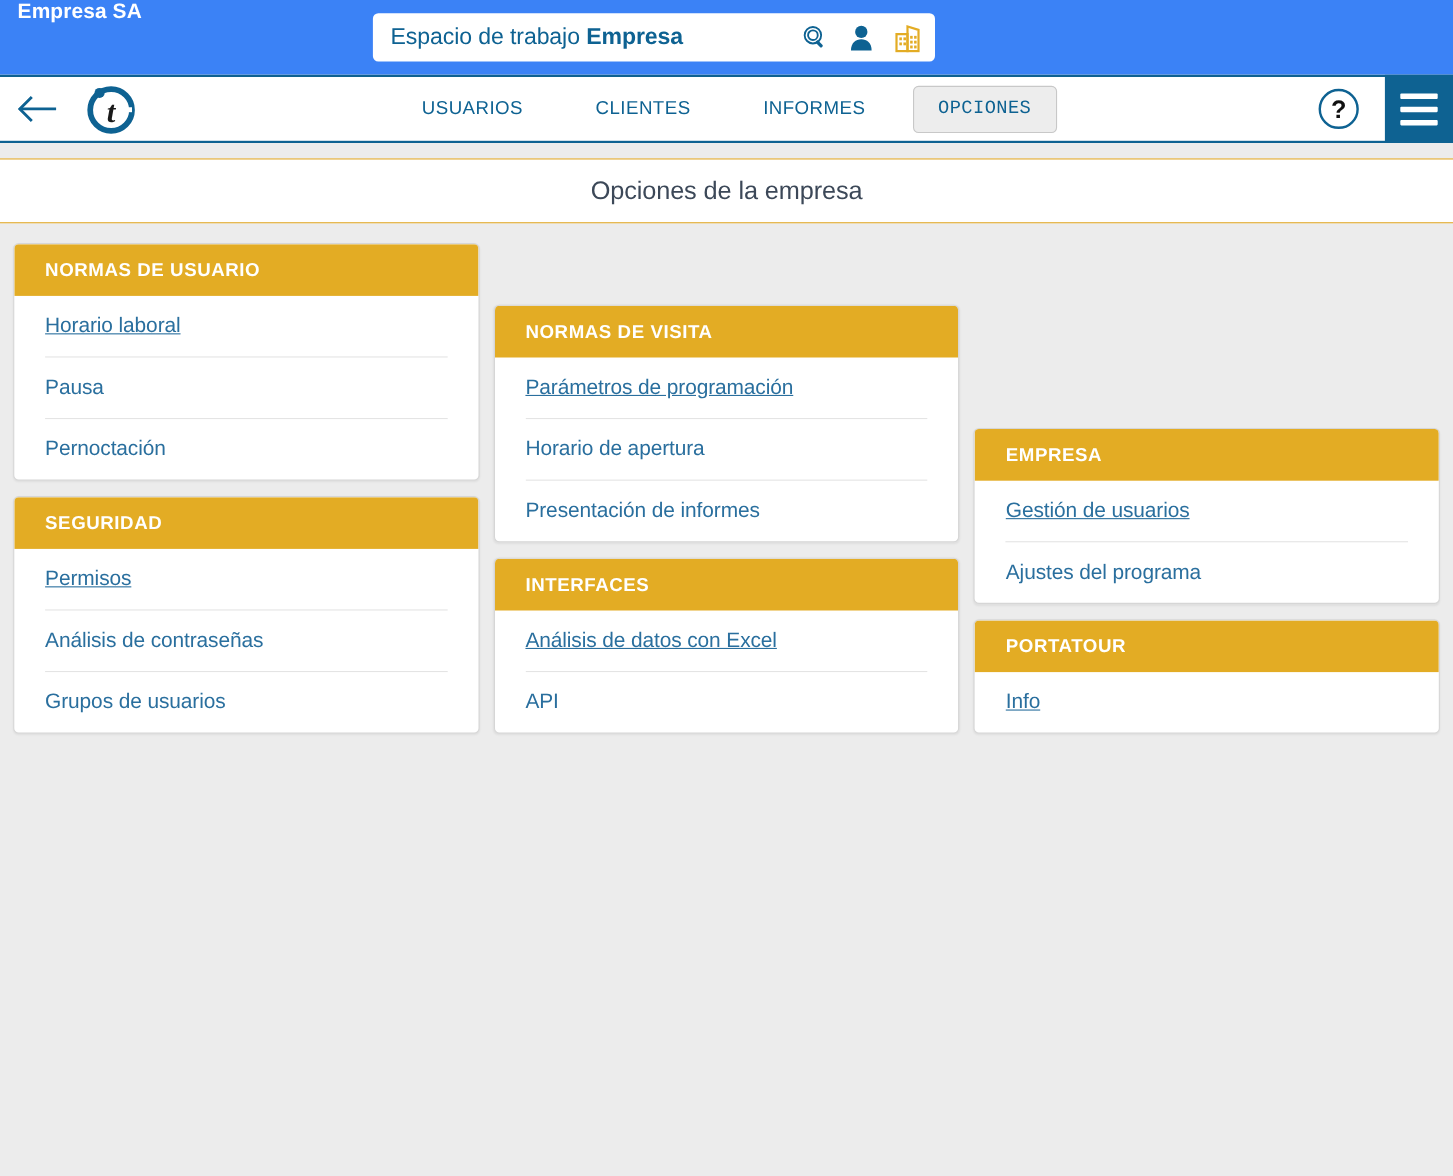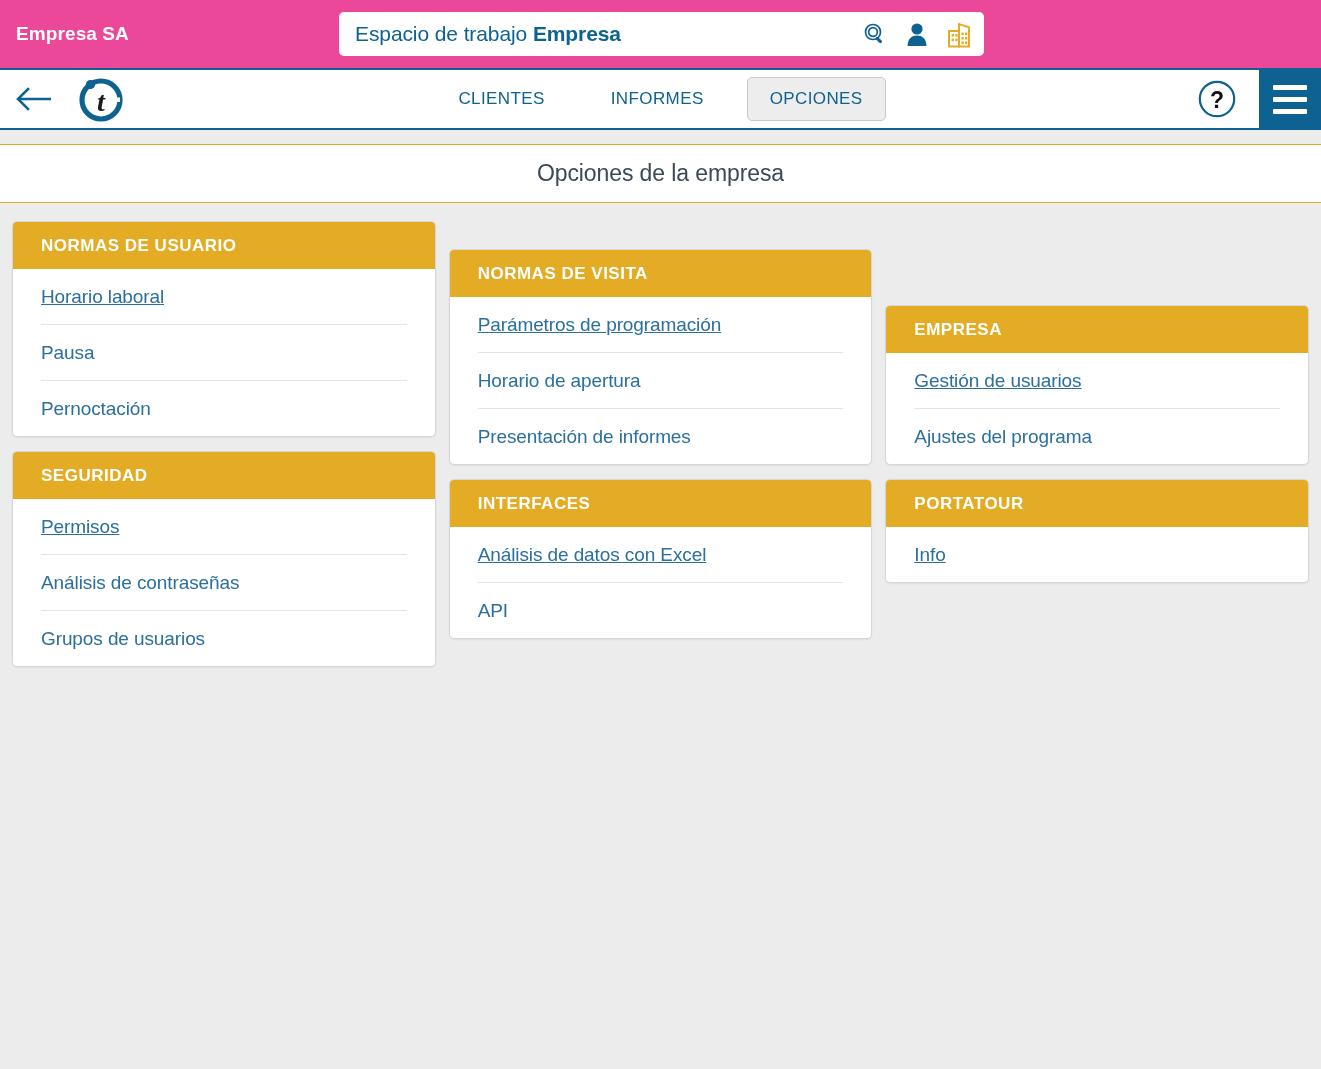--- a/index.html
+++ b/index.html
@@ -13,38 +13,38 @@
     background: #ececec;
     font-family: "Liberation Sans", "DejaVu Sans", sans-serif;
     overflow: hidden;
     -webkit-font-smoothing: antialiased;
   }
 
   
   .topbar {
     position: relative;
     height: 68px;
-    background: #ec4899;
-    display: flex;
-    align-items: center;
+    background: #3b82f6;
+    display: flex;
+    align-items: flex-start;
     box-sizing: border-box;
   }
   .brand {
     color: #ffffff;
     font-size: 19px;
     font-weight: bold;
     margin-left: 16px;
     letter-spacing: .1px;
     white-space: nowrap;
   }
   .workspace-box {
     position: absolute;
     left: 339px;
     top: 12px;
-    width: 645px;
+    width: 511px;
     height: 44px;
     background: #ffffff;
     border-radius: 5px;
     display: flex;
     align-items: center;
     box-sizing: border-box;
   }
   .workspace-text {
     margin-left: 16px;
     font-size: 21px;
@@ -101,20 +101,21 @@
     padding: 11px 22px;
     margin: 0 10px;
     cursor: pointer;
     border: 1px solid transparent;
     border-radius: 5px;
     white-space: nowrap;
   }
   .nav-tab.active {
     background: #ededed;
     border: 1px solid #c8c8c8;
+    font-family: Liberation Mono, monospace;
   }
   .nav-right {
     position: absolute;
     right: 0;
     top: -2px;
     height: 62px;
     display: flex;
     align-items: center;
   }
   .help-btn {
@@ -159,21 +160,21 @@
   }
 
   
   .content {
     padding: 18px 12px 0 12px;
     box-sizing: border-box;
   }
   .columns {
     display: flex;
     gap: 13px;
-    align-items: center;
+    align-items: flex-end;
   }
   .col { flex: 1 1 0; min-width: 0; }
 
   .card {
     background: #ffffff;
     border: 1px solid #d6d6d6;
     border-radius: 5px;
     margin-bottom: 14px;
     box-shadow: 0 1px 2px rgba(0,0,0,.06);
     overflow: hidden;
@@ -256,20 +257,21 @@
     <svg width="50" height="50" viewBox="0 0 50 50">
       <circle cx="25" cy="26" r="19" fill="none" stroke="#0e6292" stroke-width="5.2"></circle>
       <circle cx="25" cy="26" r="13.6" fill="#ffffff"></circle>
       <circle cx="14.5" cy="10.5" r="4.6" fill="#0e6292"></circle>
       <rect x="30" y="23.5" width="14" height="4.5" fill="#ffffff"></rect>
       <text x="25" y="37" font-family="'Liberation Serif', serif" font-size="28" font-weight="bold" font-style="italic" fill="#1a1a1a" text-anchor="middle">t</text>
     </svg>
   </span>
 
   <div class="nav-tabs">
+    <div class="nav-tab">USUARIOS</div>
     <div class="nav-tab">CLIENTES</div>
     <div class="nav-tab">INFORMES</div>
     <div class="nav-tab active">OPCIONES</div>
   </div>
 
   <div class="nav-right">
     <span class="help-btn">
       <svg width="40" height="40" viewBox="0 0 40 40">
         <circle cx="20" cy="20" r="17.2" fill="none" stroke="#0e6292" stroke-width="2.2"></circle>
         <text x="20" y="28.5" font-family="'Liberation Sans', sans-serif" font-size="23" font-weight="bold" fill="#111111" text-anchor="middle">?</text>

